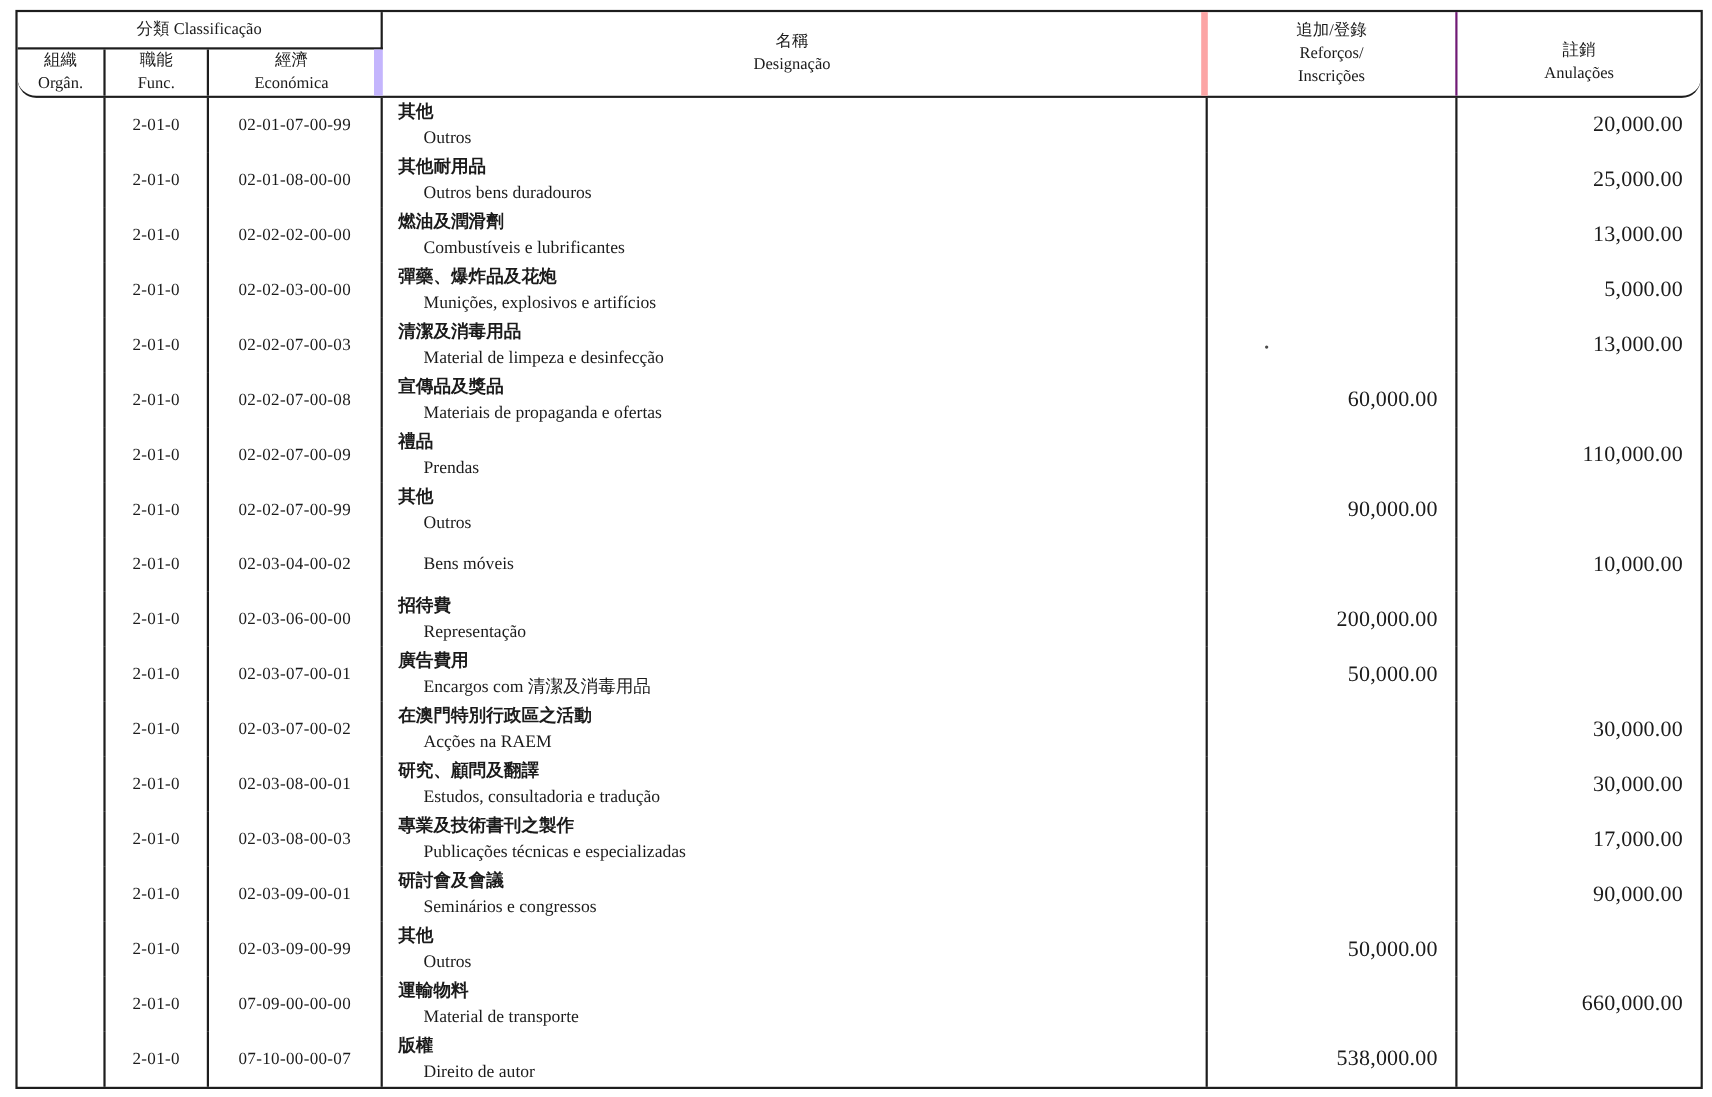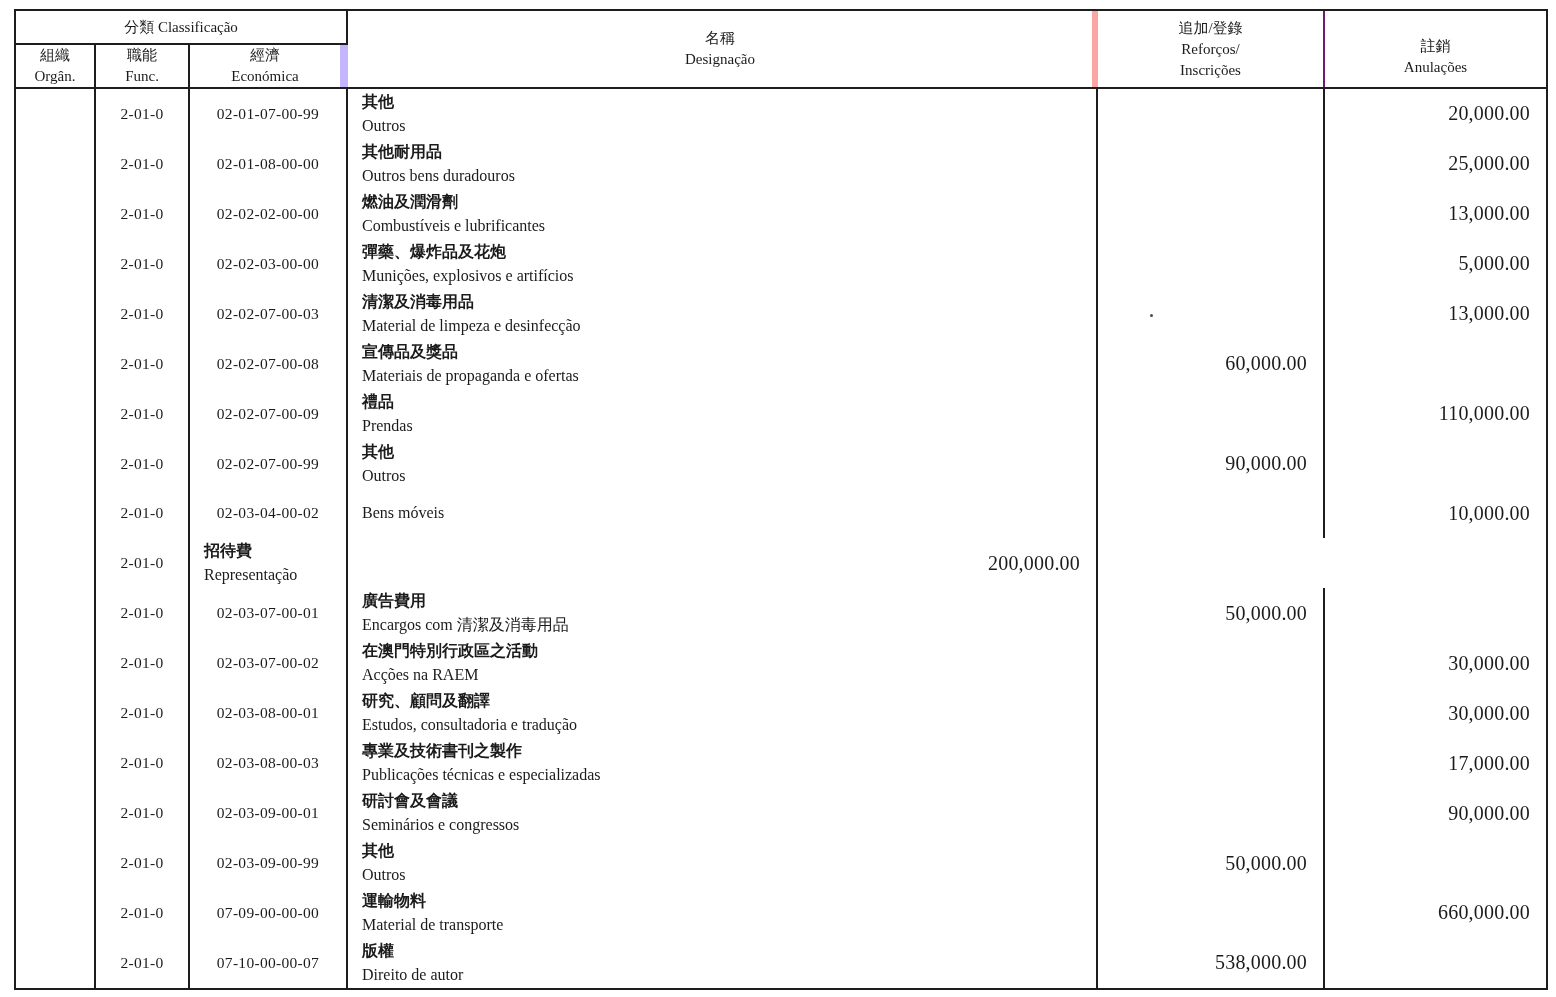--- a/index.html
+++ b/index.html
@@ -27,20 +27,21 @@
     background: #ffffff;
   }
   
   .thead {
     display: grid;
     grid-template-columns: 80px 94px 158px 750px 227px 221px;
     grid-template-rows: 34px 42px;
     border-bottom: 2px solid #1d1d1d;
     box-sizing: border-box;
     height: 78px;
+    border-radius: 17px;
   }
   .hcell {
     display: flex;
     flex-direction: column;
     align-items: center;
     justify-content: center;
     font-size: 15px;
     line-height: 21px;
     box-sizing: border-box;
     text-align: center;
@@ -74,21 +75,21 @@
     letter-spacing: 0.3px;
   }
   .c.desig {
     display: flex;
     flex-direction: column;
     justify-content: center;
     padding-left: 14px;
     line-height: 24px;
   }
   .c.desig .zh { font-size: 16px; font-weight: bold; }
-  .c.desig .pt { font-size: 16px; }
+  .c.desig .pt { font-size: 16px; margin-left: 23px; }
   .c.amt {
     display: flex;
     align-items: center;
     justify-content: flex-end;
     padding-right: 16px;
     font-size: 20px;
     letter-spacing: 0.2px;
   }
   .speckle {
     position: absolute;
@@ -241,20 +242,21 @@
     <div class="c desig">
       <div class="pt">Bens móveis</div>
     </div>
     <div class="c amt reinf"></div>
     <div class="c amt anul">10,000.00</div>
   </div>
 
   <div class="row">
     <div class="c organ"></div>
     <div class="c func">2-01-0</div>
+    <div class="c econ">02-03-06-00-00</div>
     <div class="c desig">
       <div class="zh">招待費</div>
       <div class="pt">Representação</div>
     </div>
     <div class="c amt reinf">200,000.00</div>
     <div class="c amt anul"></div>
   </div>
 
   <div class="row">
     <div class="c organ"></div>

